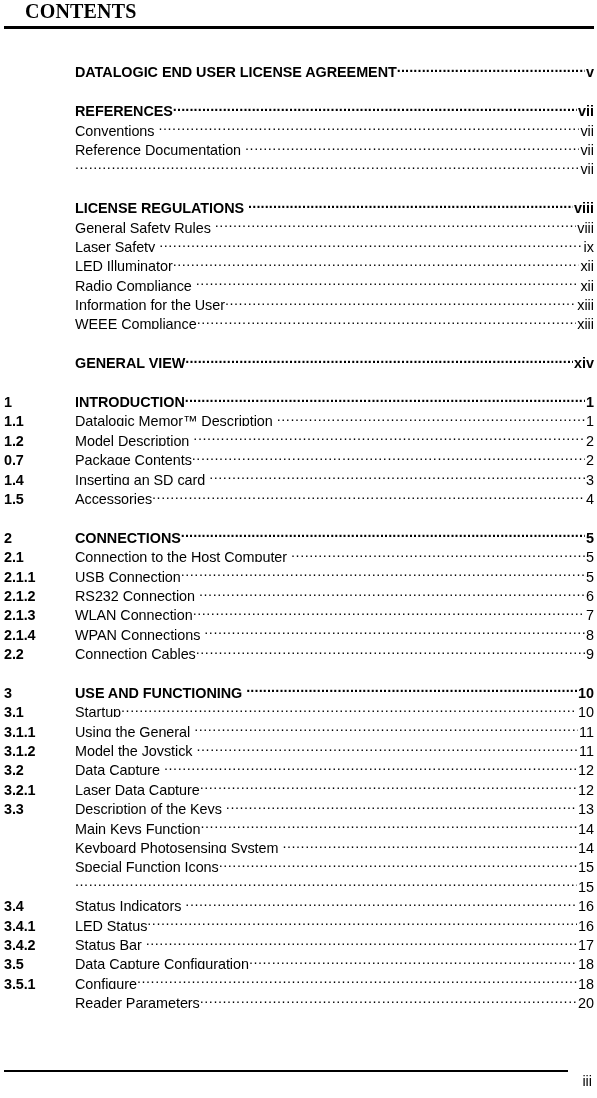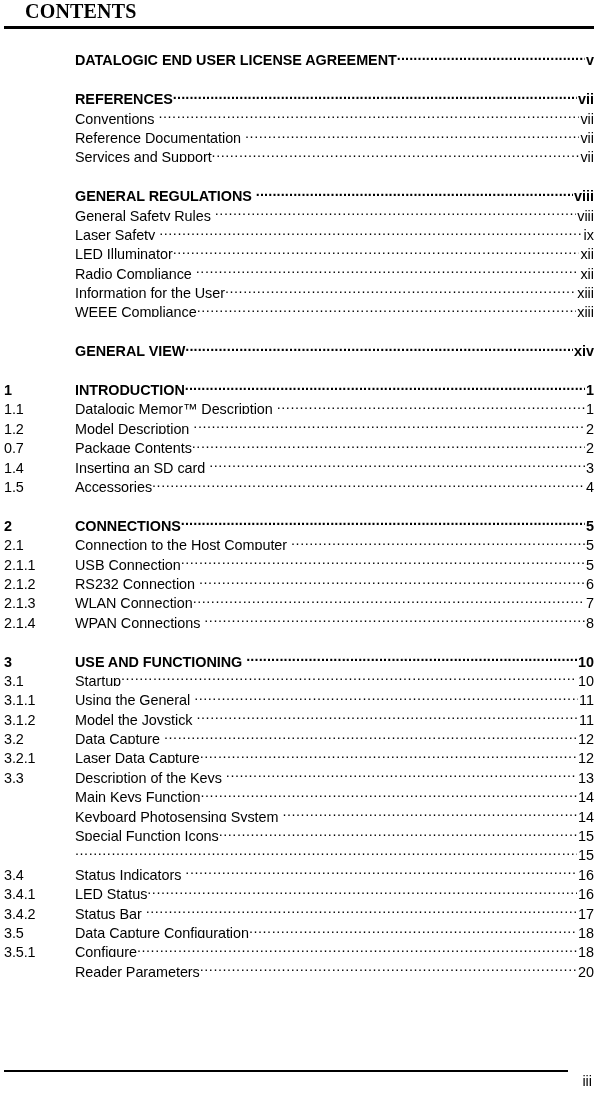--- a/index.html
+++ b/index.html
@@ -33,21 +33,21 @@
     top: 26px;
     width: 590px;
     height: 3px;
     background: #000000;
   }
 
   
   .toc {
     position: absolute;
     left: 0;
-    top: 46px;
+    top: 58px;
     width: 554px;
   }
 
   .toc-row {
     display: flex;
     align-items: baseline;
     width: 590px;
     margin-left: 4px;
     height: 19.4px;
     font-size: 14.4px;
@@ -56,20 +56,21 @@
     overflow: hidden;
   }
   .toc-row.spacer {
     height: 19.4px;
   }
 
   .num {
     flex: 0 0 71px;
     font-size: 14.4px;
     letter-spacing: -0.1px;
+    font-weight: bold;
   }
   .label {
     flex: 0 0 auto;
     letter-spacing: -0.05px;
   }
   .leader {
     flex: 1 1 auto;
     overflow: hidden;
     min-width: 4px;
     position: relative;
@@ -158,28 +159,27 @@
       <span class="pageno">vii</span>
     </div>
     <div class="toc-row gap sub">
       <span class="num"></span>
       <span class="label">Reference Documentation</span>
       <span class="leader"></span>
       <span class="pageno">vii</span>
     </div>
     <div class="toc-row sub">
       <span class="num"></span>
-      <span class="label">Services and Support</span>
       <span class="leader"></span>
       <span class="pageno">vii</span>
     </div>
     <div class="toc-row spacer"></div>
     <div class="toc-row lvl1 gap sub">
       <span class="num"></span>
-      <span class="label">GENERAL REGULATIONS</span>
+      <span class="label">LICENSE REGULATIONS</span>
       <span class="leader"></span>
       <span class="pageno">viii</span>
     </div>
     <div class="toc-row gap sub">
       <span class="num"></span>
       <span class="label">General Safety Rules</span>
       <span class="leader"></span>
       <span class="pageno">viii</span>
     </div>
     <div class="toc-row gap sub">
@@ -286,20 +286,26 @@
       <span class="label">WLAN Connection</span>
       <span class="leader"></span>
       <span class="pageno">7</span>
     </div>
     <div class="toc-row gap">
       <span class="num">2.1.4</span>
       <span class="label">WPAN Connections</span>
       <span class="leader"></span>
       <span class="pageno">8</span>
     </div>
+    <div class="toc-row">
+      <span class="num">2.2</span>
+      <span class="label">Connection Cables</span>
+      <span class="leader"></span>
+      <span class="pageno">9</span>
+    </div>
     <div class="toc-row spacer"></div>
     <div class="toc-row lvl1 gap">
       <span class="num">3</span>
       <span class="label">USE AND FUNCTIONING</span>
       <span class="leader"></span>
       <span class="pageno">10</span>
     </div>
     <div class="toc-row">
       <span class="num">3.1</span>
       <span class="label">Startup</span>

